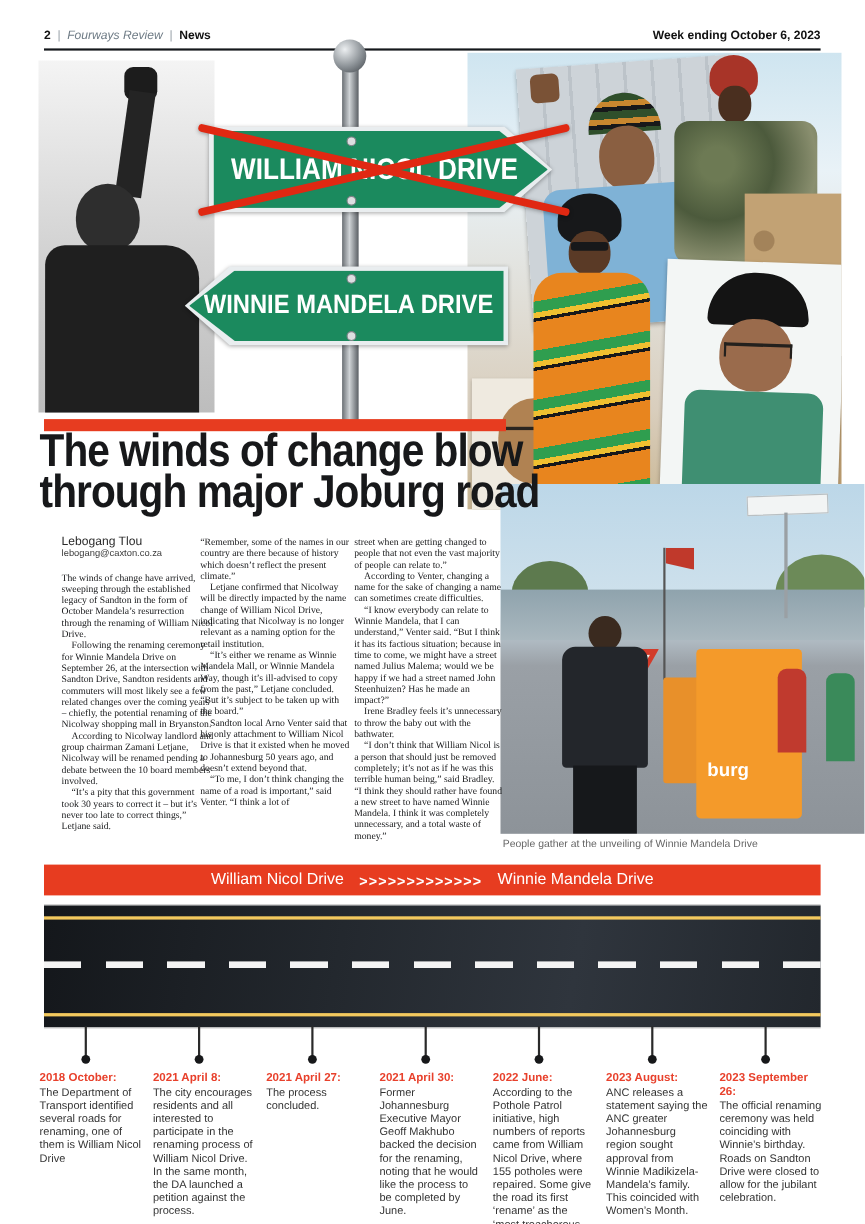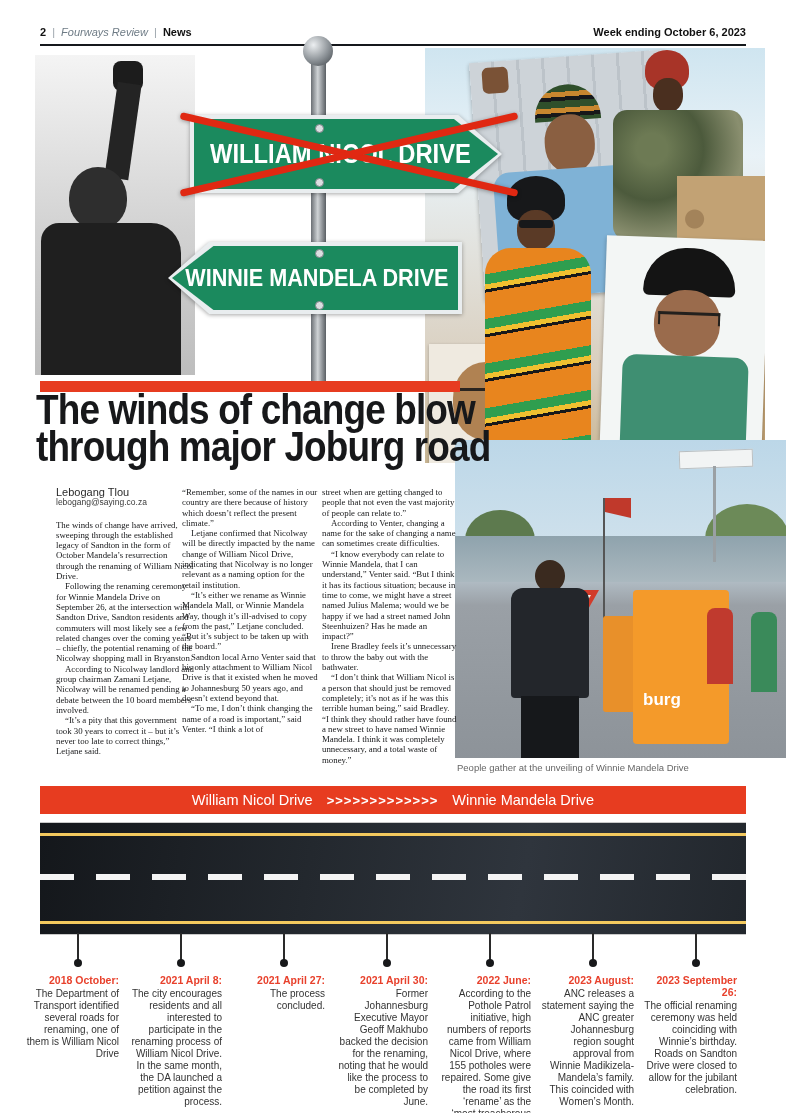--- a/index.html
+++ b/index.html
@@ -112,21 +112,21 @@
   .road-yellow.top{top:10px;} .road-yellow.bot{bottom:10px;}
   .road-dashes{position:absolute;left:0;top:51px;width:100%;height:6px;background:repeating-linear-gradient(90deg,#f4f4f4 0 34px,transparent 34px 56px);}
 
   
   .stems{left:40px;top:933px;width:706px;height:34px;}
   .stem{position:absolute;top:0;width:2px;height:27px;background:#2a2a2a;}
   .stem::after{content:"";position:absolute;left:-3px;bottom:-7px;width:8px;height:8px;border-radius:50%;background:#17181a;}
   .stem:nth-of-type(1){left:37px;}.stem:nth-of-type(2){left:140px;}.stem:nth-of-type(3){left:243px;}
   .stem:nth-of-type(4){left:346px;}.stem:nth-of-type(5){left:449px;}.stem:nth-of-type(6){left:552px;}
   .stem:nth-of-type(7){left:655px;}
-  .timeline{left:26px;top:974px;width:746px;height:130px;text-align:right;}
+  .timeline{left:36px;top:974px;width:746px;height:130px;}
   .tl-entry{position:absolute;top:0;width:93px;}
   .tl-entry:nth-of-type(1){left:0;}.tl-entry:nth-of-type(2){left:103px;}.tl-entry:nth-of-type(3){left:206px;}
   .tl-entry:nth-of-type(4){left:309px;}.tl-entry:nth-of-type(5){left:412px;}.tl-entry:nth-of-type(6){left:515px;}
   .tl-entry:nth-of-type(7){left:618px;}
   .tl-date{color:#e8412c;font-weight:bold;font-size:10.5px;margin-bottom:2px;}
   .tl-text{font-size:10px;line-height:12px;color:#333;}
 </style>
 </head>
 <body>
 
@@ -228,21 +228,21 @@
 <div class="abs photo-caption">People gather at the unveiling of Winnie Mandela Drive</div>
 
 <div class="abs kicker-bar"></div>
 <div class="abs headline">
   <div>The winds of change blow</div>
   <div>through major Joburg road</div>
 </div>
 
 <div class="col col1">
   <div class="byline-name">Lebogang Tlou</div>
-  <div class="byline-email">lebogang@saying.co.za</div>
+  <div class="byline-email">lebogang@caxton.co.za</div>
   <div class="plist">
 
   <p class="body-p">The winds of change have arrived, sweeping through the established legacy of Sandton in the form of October Mandela’s resurrection through the renaming of William Nicol Drive.</p>
       <p class="body-p">Following the renaming ceremony for Winnie Mandela Drive on September 26, at the intersection with Sandton Drive, Sandton residents and commuters will most likely see a few related changes over the coming years – chiefly, the potential renaming of the Nicolway shopping mall in Bryanston.</p>
       <p class="body-p">According to Nicolway landlord and group chairman Zamani Letjane, Nicolway will be renamed pending a debate between the 10 board members involved.</p>
       <p class="body-p">“It’s a pity that this government took 30 years to correct it – but it’s never too late to correct things,” Letjane said.</p>
     </div>
 </div>
 <div class="col col2 plist">
 

